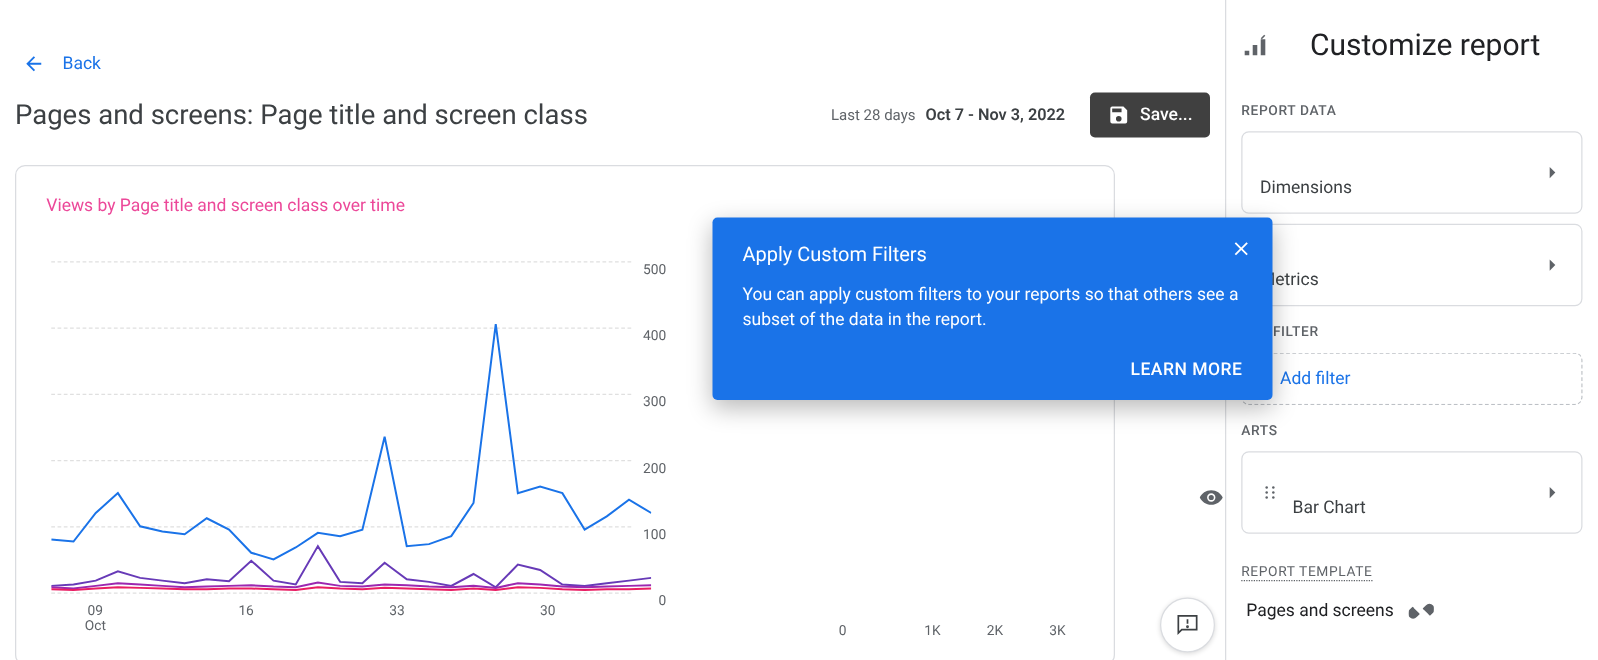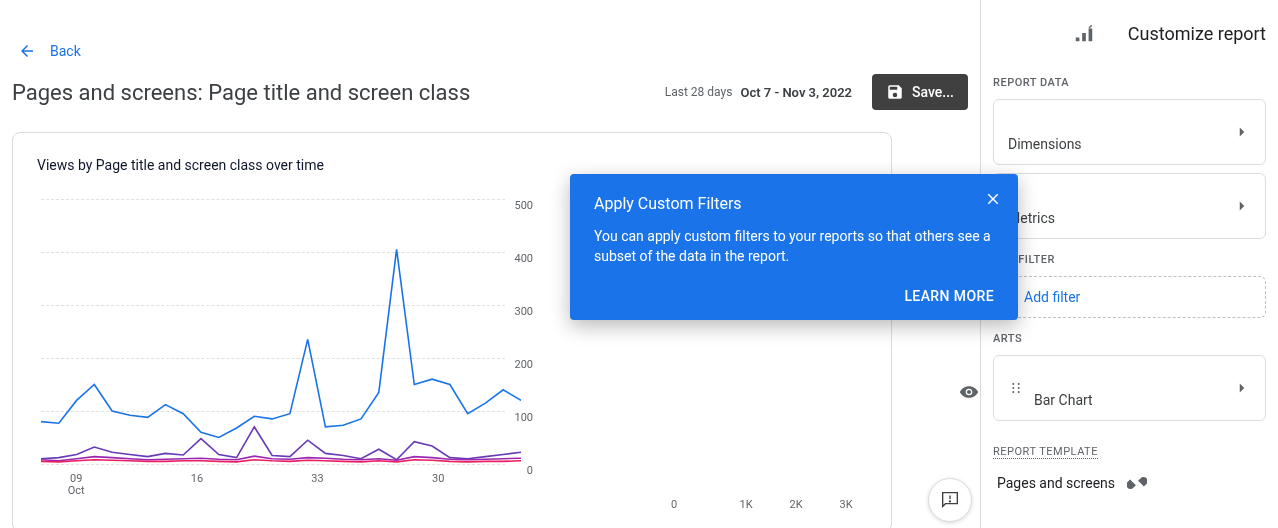--- a/index.html
+++ b/index.html
@@ -13,41 +13,41 @@
   .title { font-size: 22px; font-weight: 400; color: #3c4043; flex: 1; }
   .range-wrap { display:flex; align-items:center; gap:8px; font-size:13px; color:#5f6368; padding:6px 8px; }
   .range-last { font-size:12px; color:#5f6368; }
   .range-dates { font-weight:600; color:#3c4043; }
   .savebtn { background: #404040; color: #fff; border: none; border-radius: 4px; padding: 0 14px; height: 36px; font-size: 14px; font-weight: 500; display: flex; align-items: center; gap: 8px; cursor: pointer; }
   .savebtn svg { width: 18px; height: 18px; fill: #fff; }
 
   .cards { display: flex; gap: 0; margin-top: 16px; }
   .card { border: 1px solid #dadce0; border-radius: 8px; background: #fff; }
   .card1 { width: 880px; height: 400px; padding: 24px 20px 8px 24px; position: relative; }
-  .card-title { font-size: 14px; color: #0f172a; font-weight: 400; margin-bottom: 4px; }
+  .card-title { font-size: 14px; color: #ec4899; font-weight: 400; margin-bottom: 14px; }
   .linechart { flex: 1; height: 300px; position: relative; }
   .lc-y { position: absolute; right: 338px; top: 22px; height: 265px; display:flex; flex-direction:column; justify-content: space-between; font-size:11px; color:#5f6368; text-align:right; }
   .lc-y span { height: 0; }
   .lc-grid { position:absolute; left:4px; right:366px; top:22px; height:265px; }
   .lc-grid div { position:absolute; left:0; right:0; border-top:1px dashed #e0e0e0; }
   .lc-svg { position:absolute; left:4px; right:366px; top:22px; height:265px; }
   .lc-x { position:absolute; left:4px; right:366px; top:295px; font-size:11px; color:#5f6368; }
   .lc-x span { position:absolute; transform: translateX(-50%); }
 
   .barchart { position:absolute; right: 20px; top: 60px; width: 300px; height: 310px; }
   .brow { display:flex; align-items:center; height: 42px; font-size:12px; color:#3c4043; }
   .blabel { width: 100px; text-align: right; padding-right: 8px; line-height: 1.2; font-size: 11.5px; color:#3c4043; }
   .bbar { height: 26px; background: #1a73e8; }
   .btrack { flex:1; position: relative; border-left:1px solid #ccc; height:100%; display:flex; align-items:center;}
   .bx { position:absolute; left:100px; right:0; bottom: -8px; display:flex; font-size:11px; color:#5f6368; }
   .bx span { flex:1; text-align:center; }
   .bx span:first-child { text-align:left; }
 
   
-  .rhdr { display:flex; align-items:center; gap: 33px; font-size: 18px; padding: 4px 0 18px 0; justify-content: flex-end; }
+  .rhdr { display:flex; align-items:center; gap: 33px; font-size: 24px; padding: 4px 0 18px 0; }
   .rhdr svg { width:22px; height:22px; fill:#5f6368; }
   .rsec-label { font-size: 11px; color:#5f6368; letter-spacing: 0.5px; margin: 14px 0 10px 0; font-weight:500; text-transform: uppercase; }
   .ritem { border:1px solid #dadce0; border-radius: 6px; padding: 12px 14px; font-size: 14px; color:#3c4043; display:flex; align-items:center; cursor:pointer; margin-bottom: 8px; background:#fff; }
   .ritem .sp { flex:1;margin-top:24px; }
   .ritem svg.chev { width:18px; height:18px; fill:#5f6368; }
   .radd { border:1px dashed #bdc1c6; border-radius: 6px; padding: 12px 14px; font-size: 14px; color:#1a73e8; display:flex; align-items:center; cursor:pointer; gap:2px; }
   .rtemplate { font-size: 14px; padding: 14px 0 0 4px; display:flex; align-items:center; gap:12px;}
   .rtemplate svg { width:20px; height:20px; fill:#5f6368; stroke:#5f6368; }
   .rtemplate-label { font-size:11px; color:#5f6368; border-bottom: 1px dotted #5f6368; letter-spacing:0.5px; margin-top: 16px; display:inline-block; }
   .eye { width:20px; height:20px; fill:#5f6368; margin-left:-34px; margin-right:14px;}

